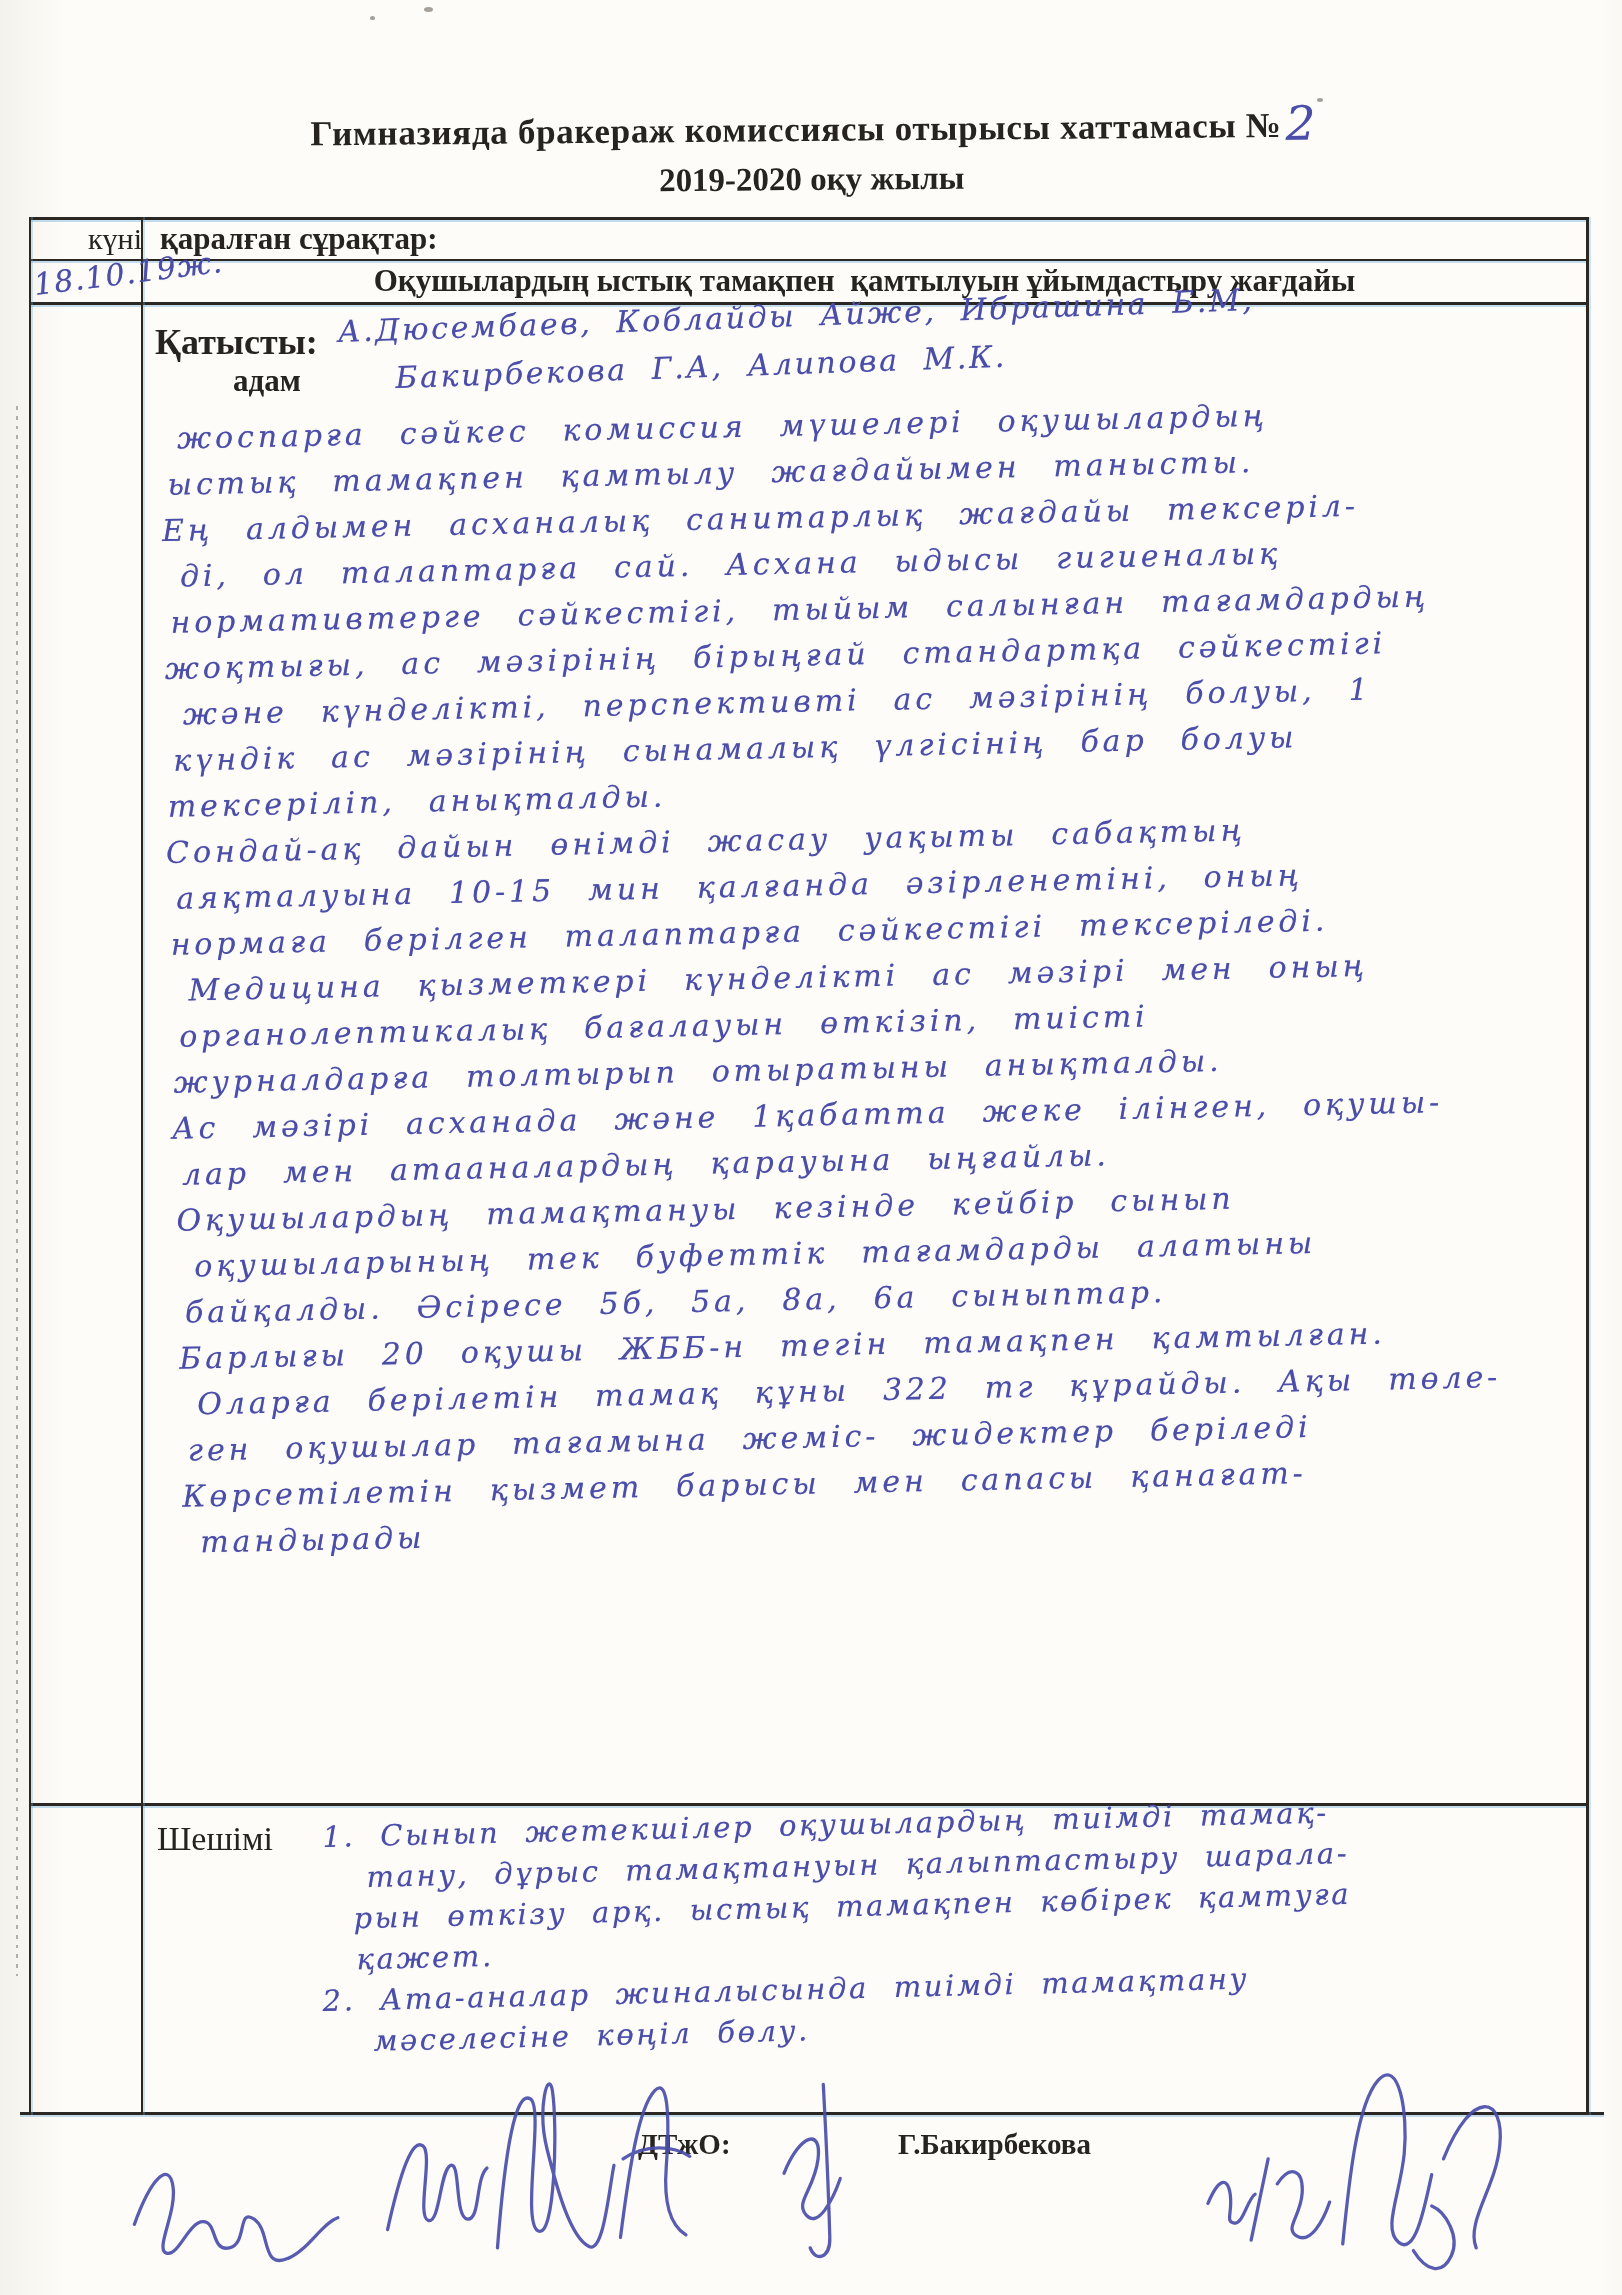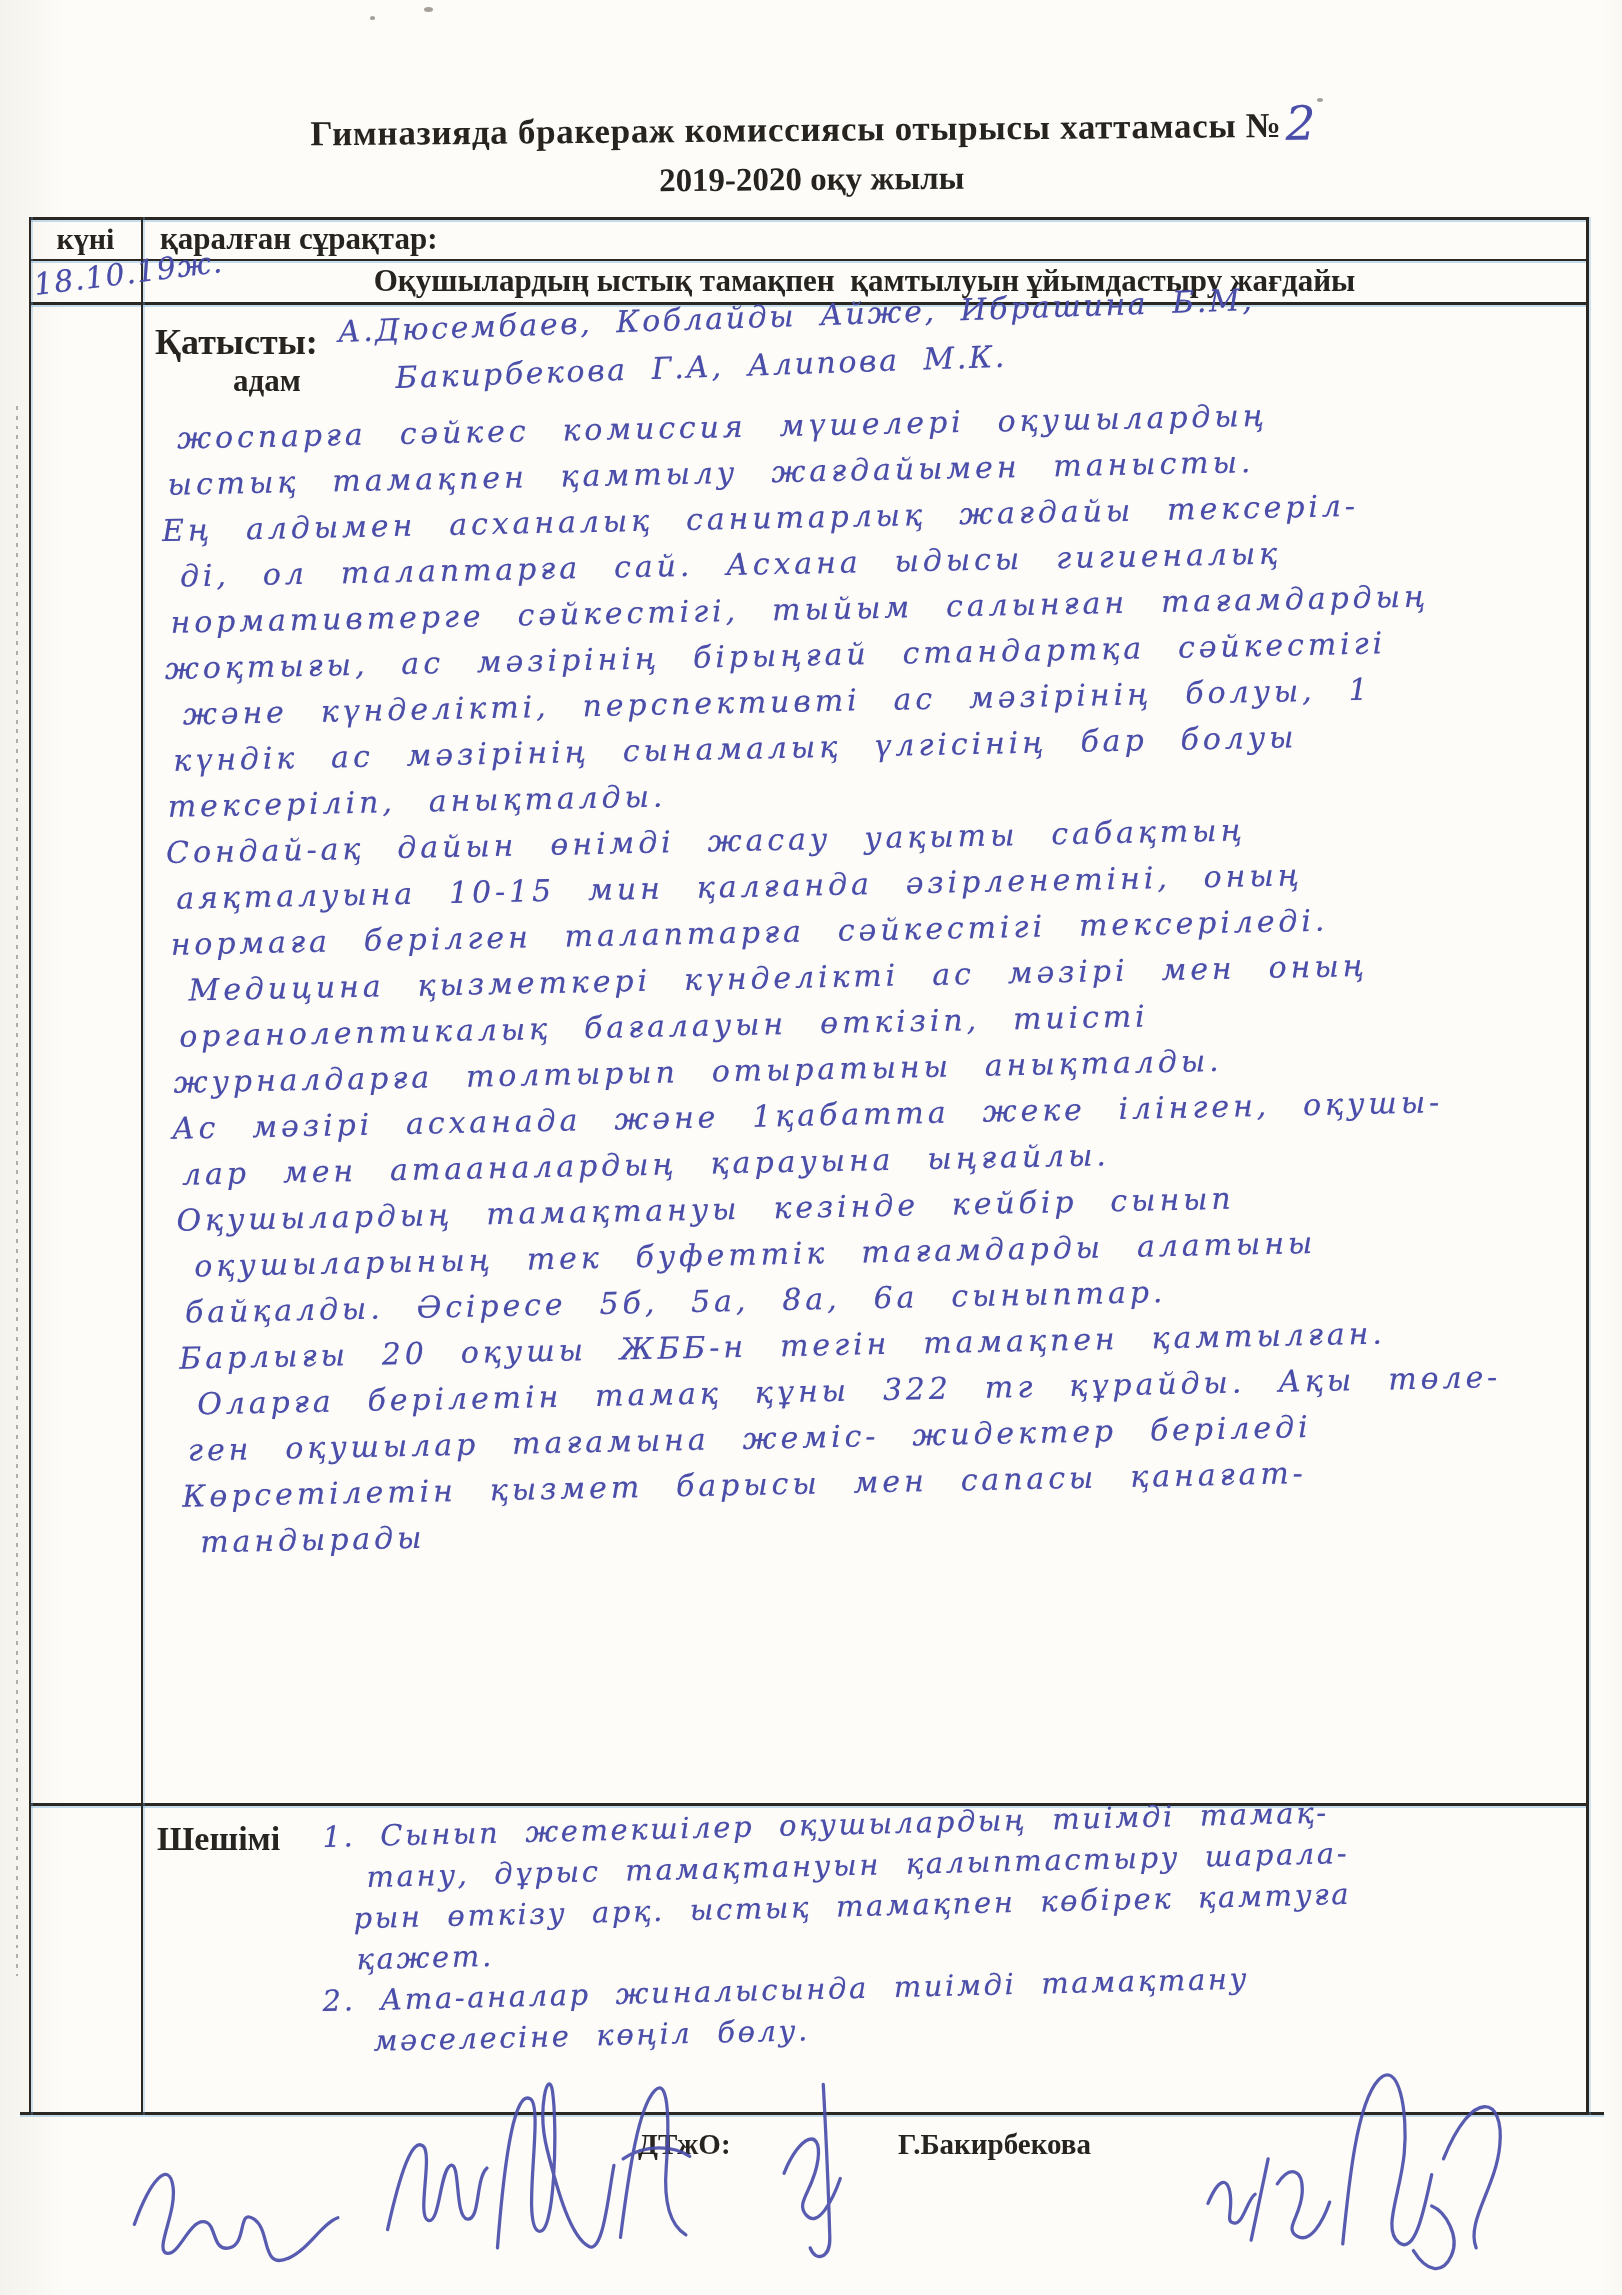--- a/index.html
+++ b/index.html
@@ -14,28 +14,28 @@
     transform:rotate(-0.5deg);transform-origin:50% 50%;}
   .title-line1{font-size:35px;font-weight:bold;letter-spacing:0.7px;white-space:nowrap;}
   .title-line2{font-size:33px;font-weight:bold;margin-top:9.2px;}
   .proto-num{font-family:"DejaVu Serif",serif;font-style:italic;font-weight:normal;
     font-size:47px;color:var(--ink);position:relative;top:2.6px;left:3.9px;}
   
   .bline{position:absolute;background:#2b2824;}
   .bline.h{box-shadow:0 2px 0 rgba(110,170,215,.4);}
   .bline.v{box-shadow:2px 0 0 rgba(110,170,215,.3);}
   
-  .cell-kuni{position:absolute;left:29px;top:222px;width:113px;text-align:center;
-    font-size:30px;font-weight:bold;}
+  .cell-kuni{position:absolute;left:29px;top:222px;width:113px;text-align:right;
+    font-size:30px;font-weight:normal;}
   .cell-questions{position:absolute;left:160px;top:221px;font-size:31px;font-weight:bold;}
   .topic{position:absolute;left:141px;top:263px;width:1447px;text-align:center;
     font-size:31px;font-weight:bold;white-space:pre;}
   .attended-label{position:absolute;left:155px;top:321px;font-size:36px;font-weight:bold;}
   .attended-sublabel{position:absolute;left:204px;top:363px;font-size:31px;font-weight:bold;margin-left:29px;}
-  .decision-label{position:absolute;left:157px;top:1820px;font-size:34px;font-weight:bold;}
+  .decision-label{position:absolute;left:157px;top:1820px;font-size:34px;font-weight:normal;}
   .footer-role{position:absolute;left:638px;top:2128px;font-size:29px;font-weight:bold;}
   .footer-name{position:absolute;left:898px;top:2128px;font-size:29px;font-weight:bold;}
   
   :root{--ink:#4a4ea9;}
   .hw{font-family:"DejaVu Serif",serif;font-style:italic;color:var(--ink);
     text-shadow:0 0 0.7px rgba(74,78,169,.55);}
   .date-value{position:absolute;left:34px;top:267px;font-size:30px;white-space:nowrap;
     transform:rotate(-7deg);transform-origin:0 50%;letter-spacing:1.3px;}
   .attendees{position:absolute;left:337px;top:308px;width:1276px;
     transform:rotate(-2deg);transform-origin:0 0;}

